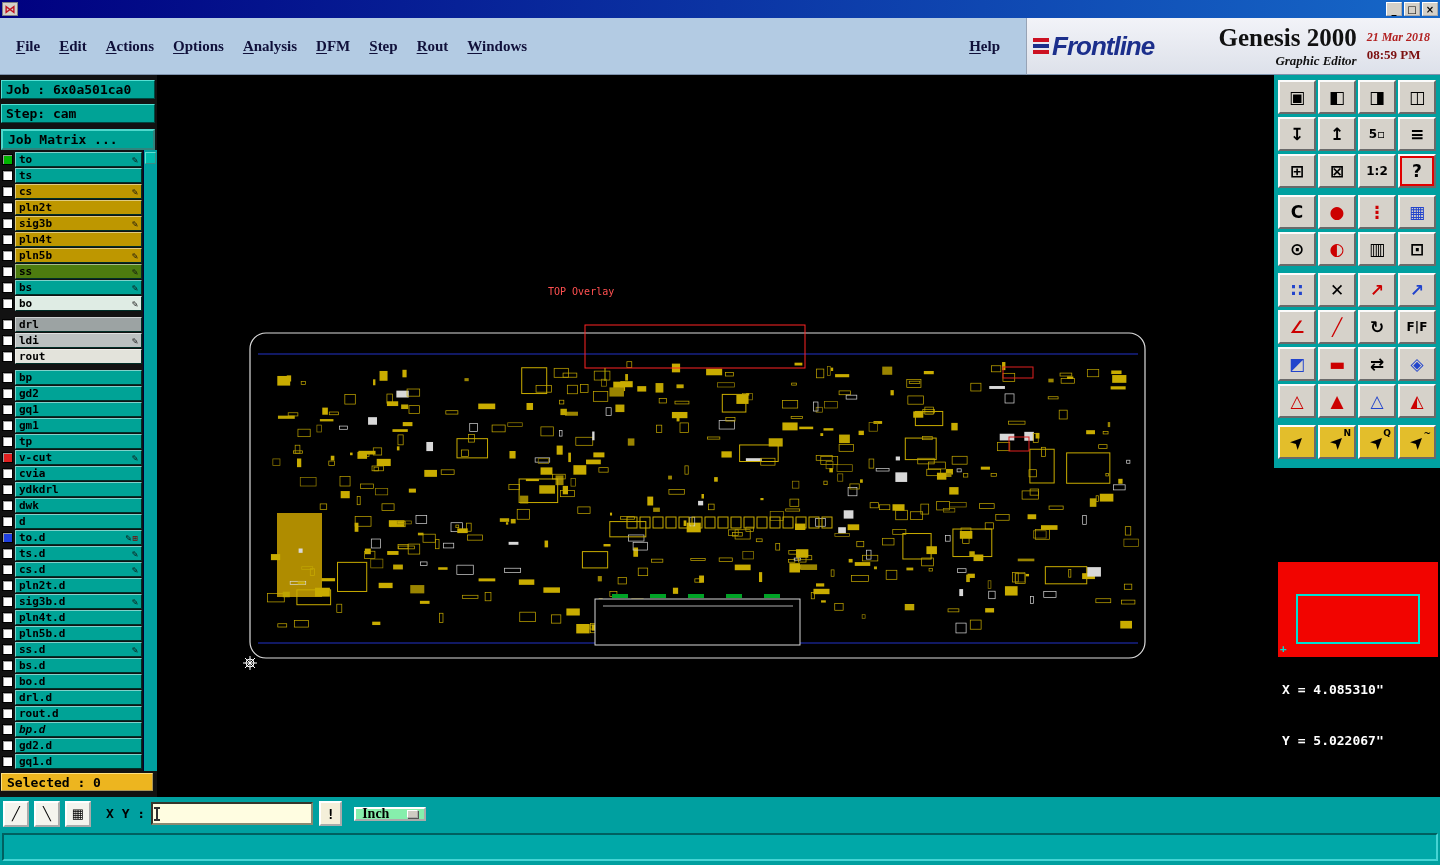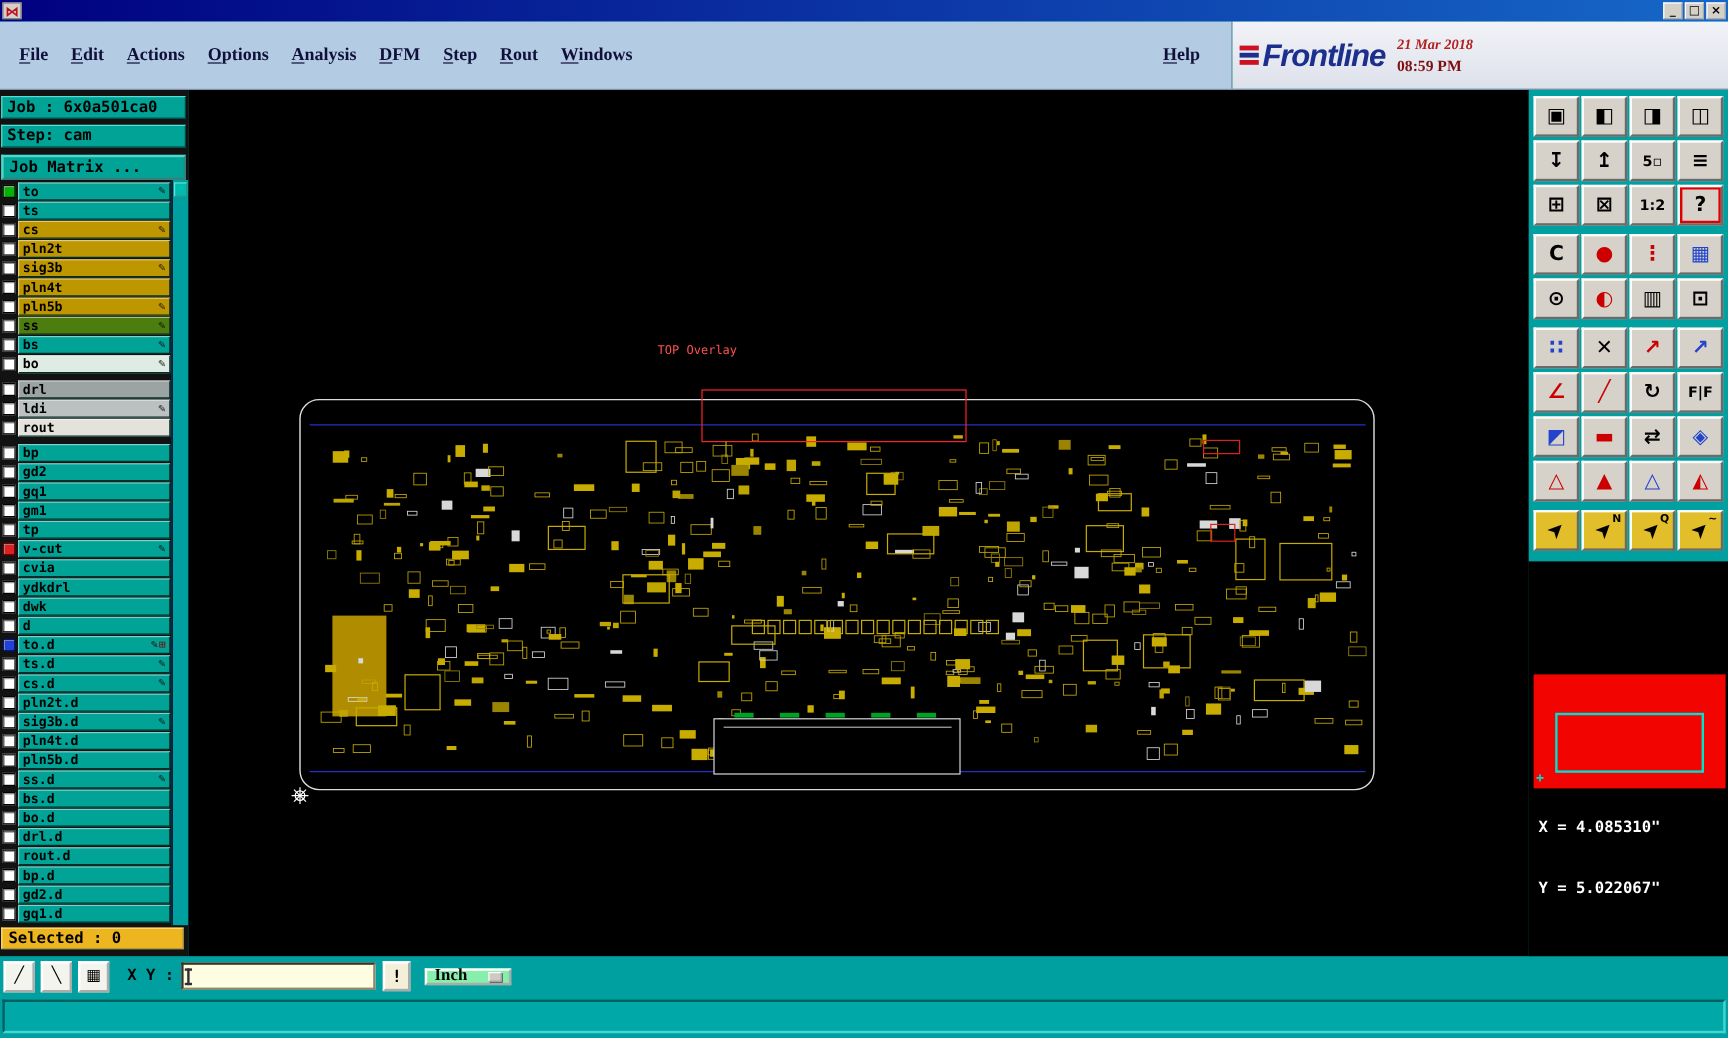--- a/index.html
+++ b/index.html
@@ -141,20 +141,24 @@
       </div>
     <div class="brand">
       <div class="logo">
         <span class="logo-bars">
           <i style="background:#cc1122"></i>
             <i style="background:#1c2f8c"></i>
             <i style="background:#cc1122"></i>
         </span>
         <span class="logo-text">Frontline</span>
       </div>
+      <div class="gen-block">
+        <div class="gen-title">Genesis 2000</div>
+        <div class="gen-sub">Graphic Editor</div>
+      </div>
       <div class="dt-block">
         <div class="dt-date">21 Mar 2018</div>
         <div class="dt-time">08:59 PM</div>
       </div>
     </div>
   </div>
 
   <div class="sidebar">
     <div class="job-bar">Job : 6x0a501ca0</div>
     <div class="job-bar">Step: cam</div>
@@ -295,21 +299,21 @@
         <div class="layer-row">
           <span class="cb"></span>
           <span class="lname" style="background: rgb(0, 163, 150);">drl.d</span>
         </div>
         <div class="layer-row">
           <span class="cb"></span>
           <span class="lname" style="background: rgb(0, 163, 150);">rout.d</span>
         </div>
         <div class="layer-row">
           <span class="cb"></span>
-          <span class="lname" style="background: rgb(0, 163, 150);">bp.d</span>
+          <span class="lname" style="background: rgb(0, 163, 150); font-style: italic;">bp.d</span>
         </div>
         <div class="layer-row">
           <span class="cb"></span>
           <span class="lname" style="background: rgb(0, 163, 150);">gd2.d</span>
         </div>
         <div class="layer-row">
           <span class="cb"></span>
           <span class="lname" style="background: rgb(0, 163, 150);">gq1.d</span>
         </div>
       </div>

